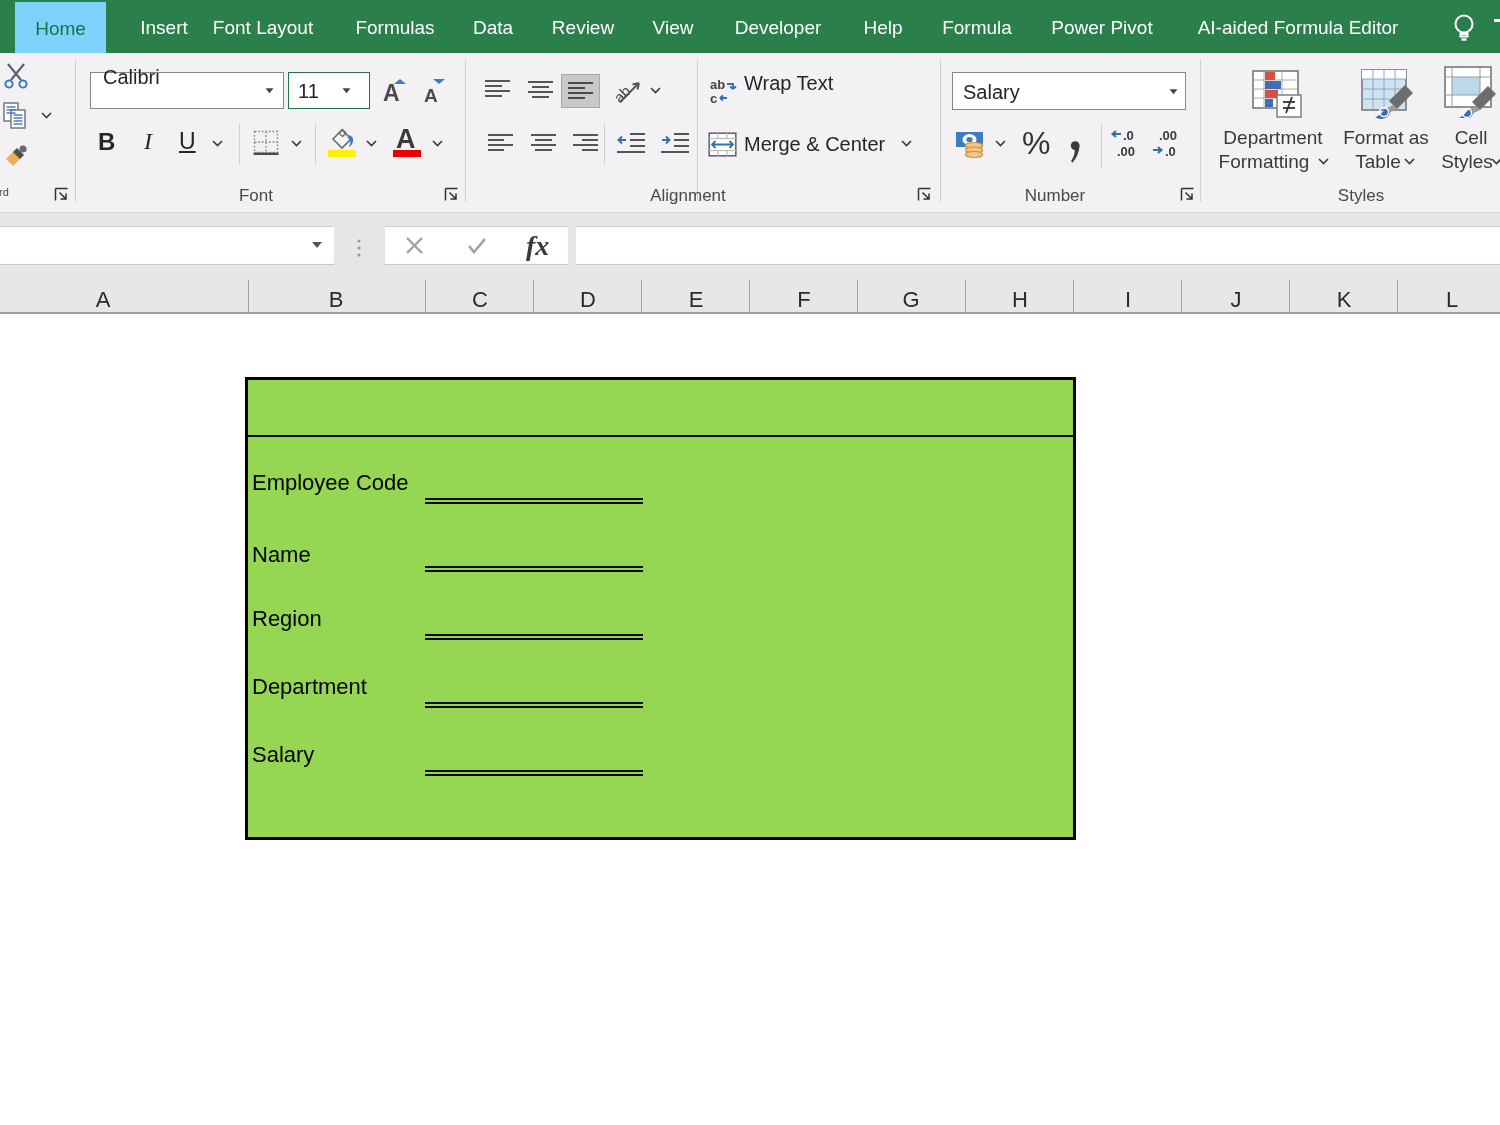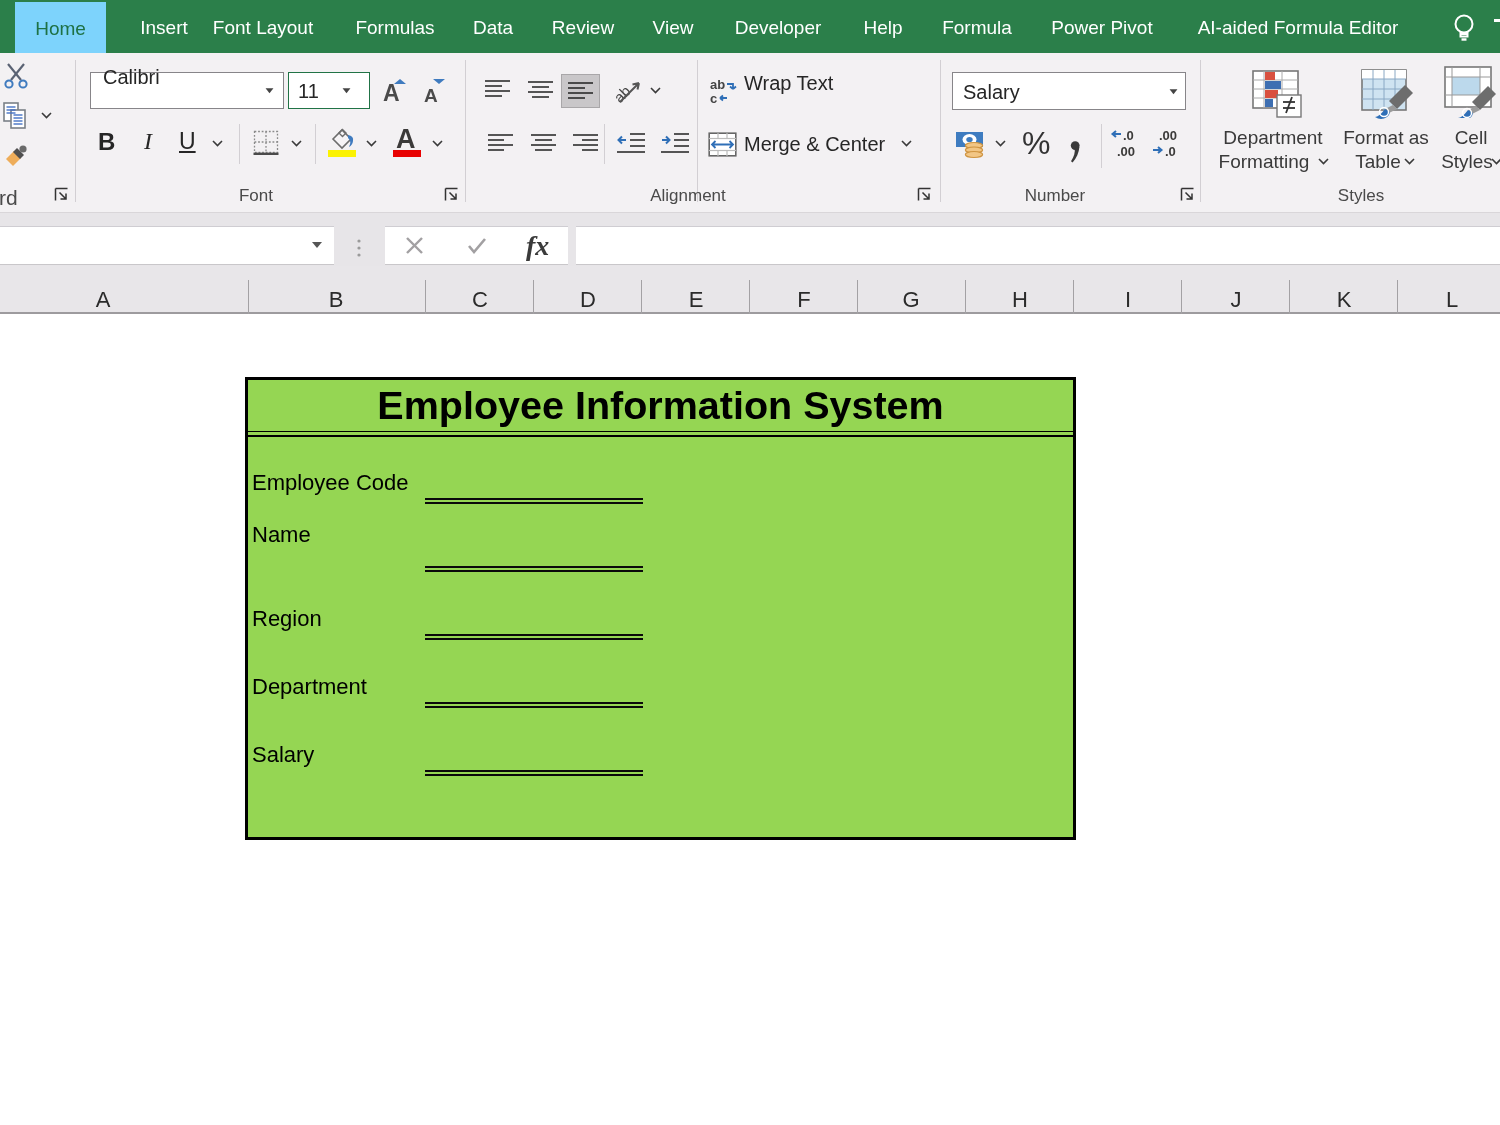--- a/index.html
+++ b/index.html
@@ -86,21 +86,21 @@
  </g>
 </svg>
 <svg class="chev" style="left:41px;top:112px" viewBox="0 0 11 7">
     <path d="M1 1 L5.5 5.5 L10 1" stroke="#3a3a3a" fill="none" stroke-width="1.6"></path>
   </svg>
 <svg class="abs" style="left:5px;top:143px" width="25" height="25" viewBox="0 0 25 25">
  <polygon points="1,16 9,8 16,15 8,23" fill="#eead5a"></polygon>
  <polygon points="8,9 12,5 19,12 15,16" fill="#4f4f4f"></polygon>
  <circle cx="18" cy="6" r="3.6" fill="#6a6a6a"></circle>
 </svg>
-<div class="abs" style="left:-1px;top:186px;font-size:21px;color:#4a4a4a">rd</div>
+<div class="abs" style="left:-1px;top:186px;font-size:11px;color:#4a4a4a">rd</div>
 <svg class="dlg" style="left:54px;top:187px" viewBox="0 0 15 15">
  <g stroke="#333" stroke-width="1.5" fill="none">
       <path d="M1.5 1.5 H13.5 M1.5 1.5 V13.5"></path>
       <path d="M5.5 5.5 L12 12 M12 6.5 V12 H6.5"></path>
     </g>
 </svg>
 <div class="vsep" style="left:75px;top:60px;height:142px"></div>
 
 <div class="combo" style="left:90px;top:72px;width:194px;height:37px"></div>
 <div class="ctext" style="left:103px;top:66px">Calibri</div>
@@ -429,24 +429,23 @@
 <div class="csep" style="left:749px"></div>
 <div class="csep" style="left:857px"></div>
 <div class="csep" style="left:965px"></div>
 <div class="csep" style="left:1073px"></div>
 <div class="csep" style="left:1181px"></div>
 <div class="csep" style="left:1289px"></div>
 <div class="csep" style="left:1397px"></div>
 
 <div id="sheet"></div>
 <div id="form">
-  <div id="ftitle">Employee Information System</div>
   <div id="ftitle2"></div>
   <div class="flabel" style="top:92px">Employee Code</div>
-  <div class="flabel" style="top:144px">Name</div>
+  <div class="flabel" style="top:164px">Name</div>
   <div class="flabel" style="top:228px">Region</div>
   <div class="flabel" style="top:296px">Department</div>
   <div class="flabel" style="top:364px">Salary</div>
   <div class="fline" style="top:118px"></div>
   <div class="fline" style="top:186px"></div>
   <div class="fline" style="top:254px"></div>
   <div class="fline" style="top:322px"></div>
   <div class="fline" style="top:390px"></div>
 </div>
 

